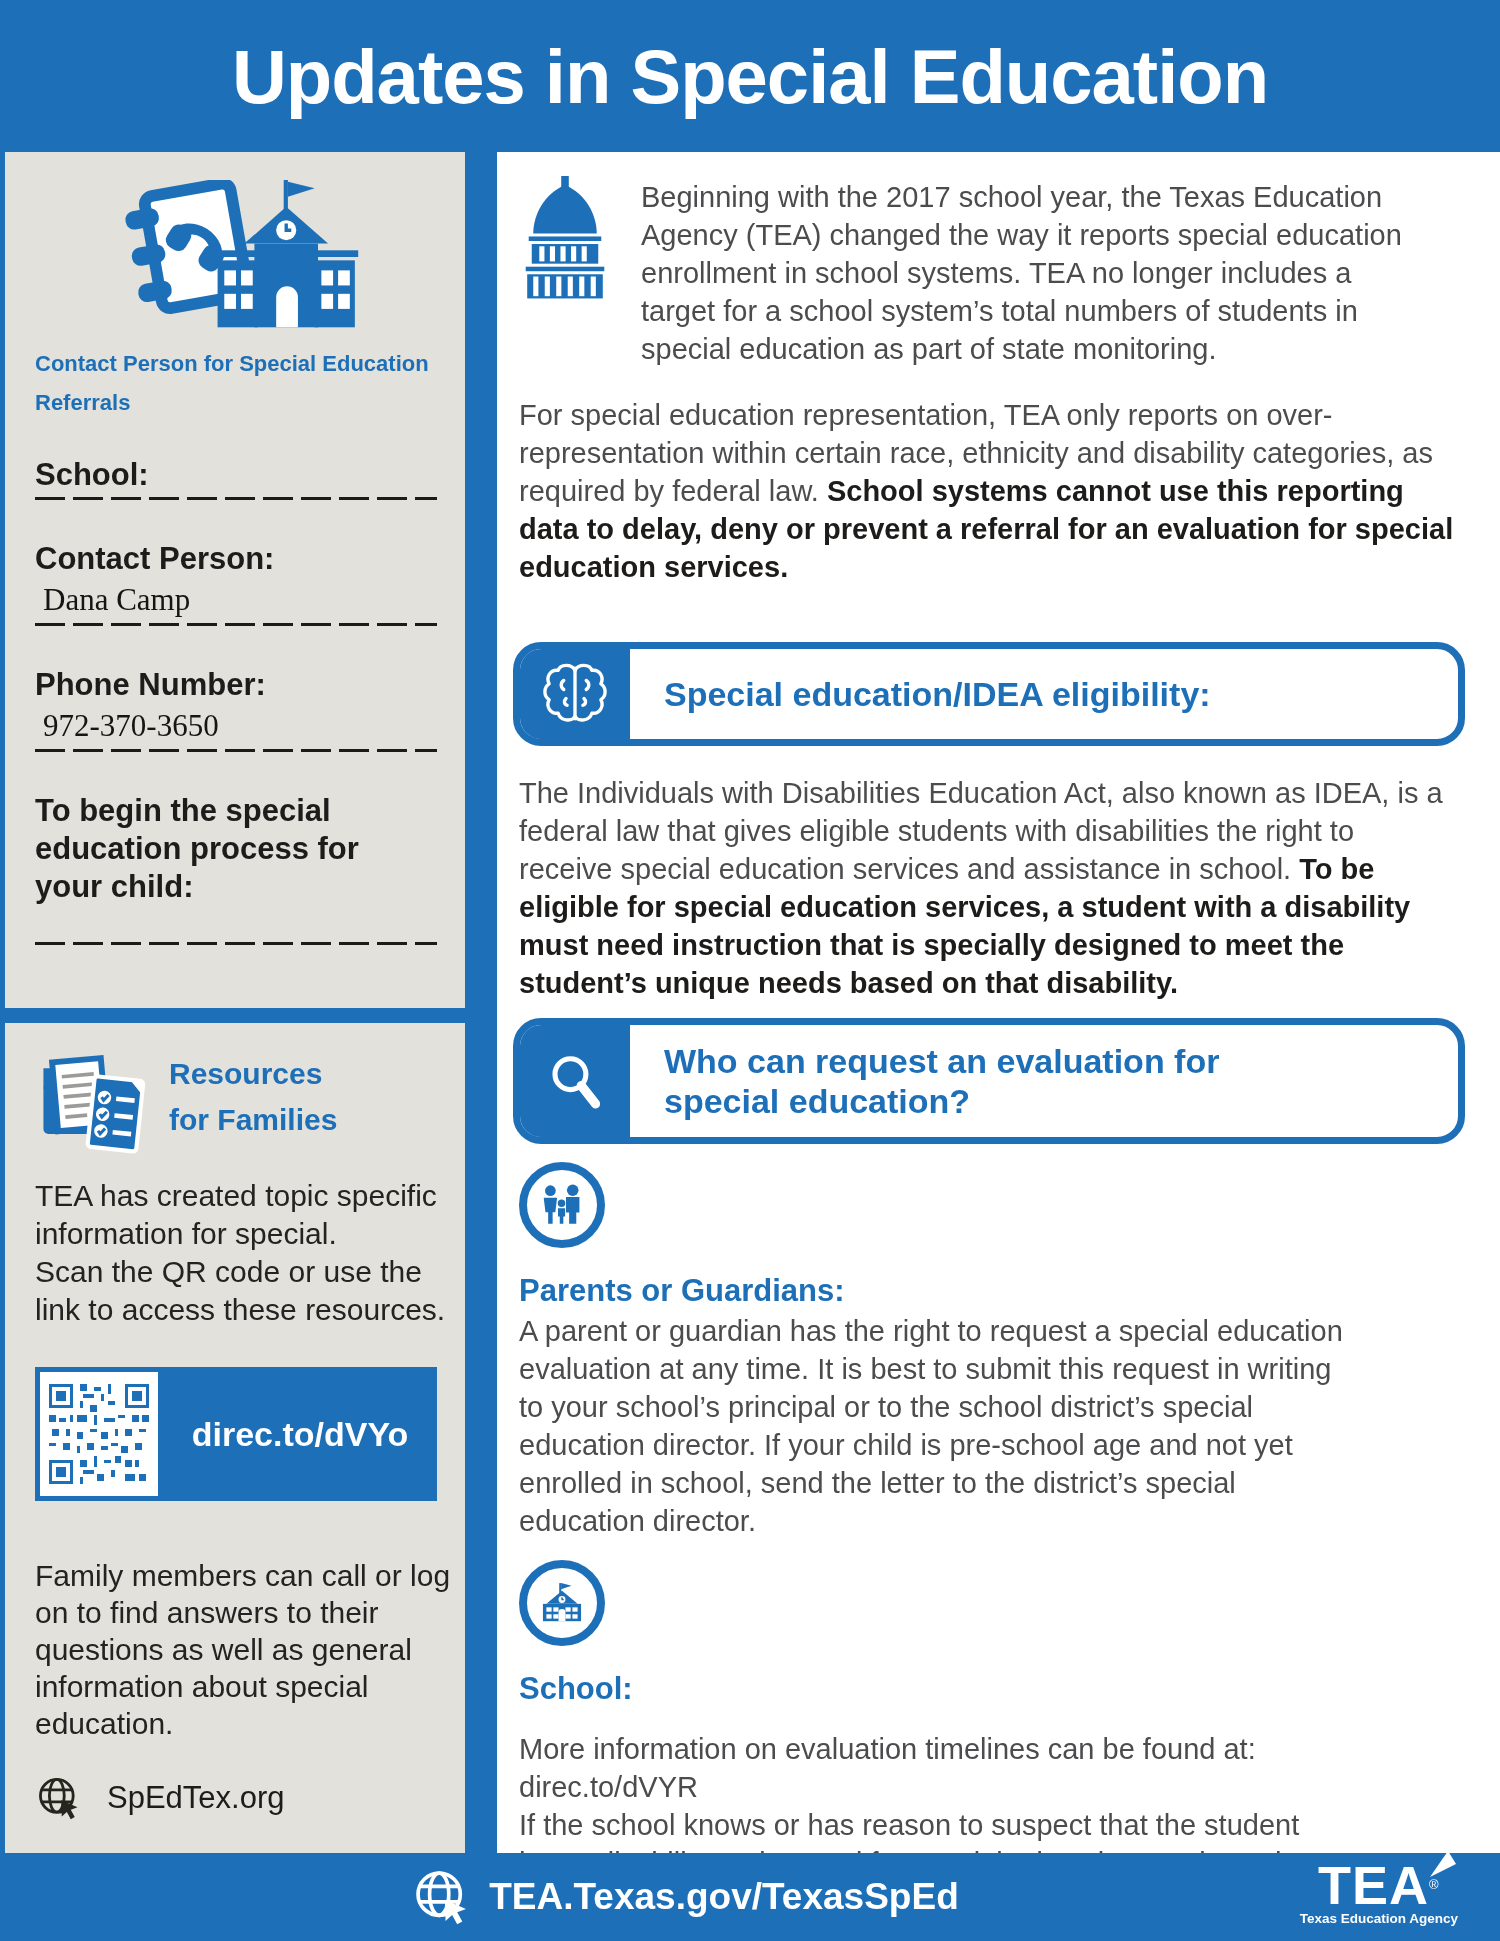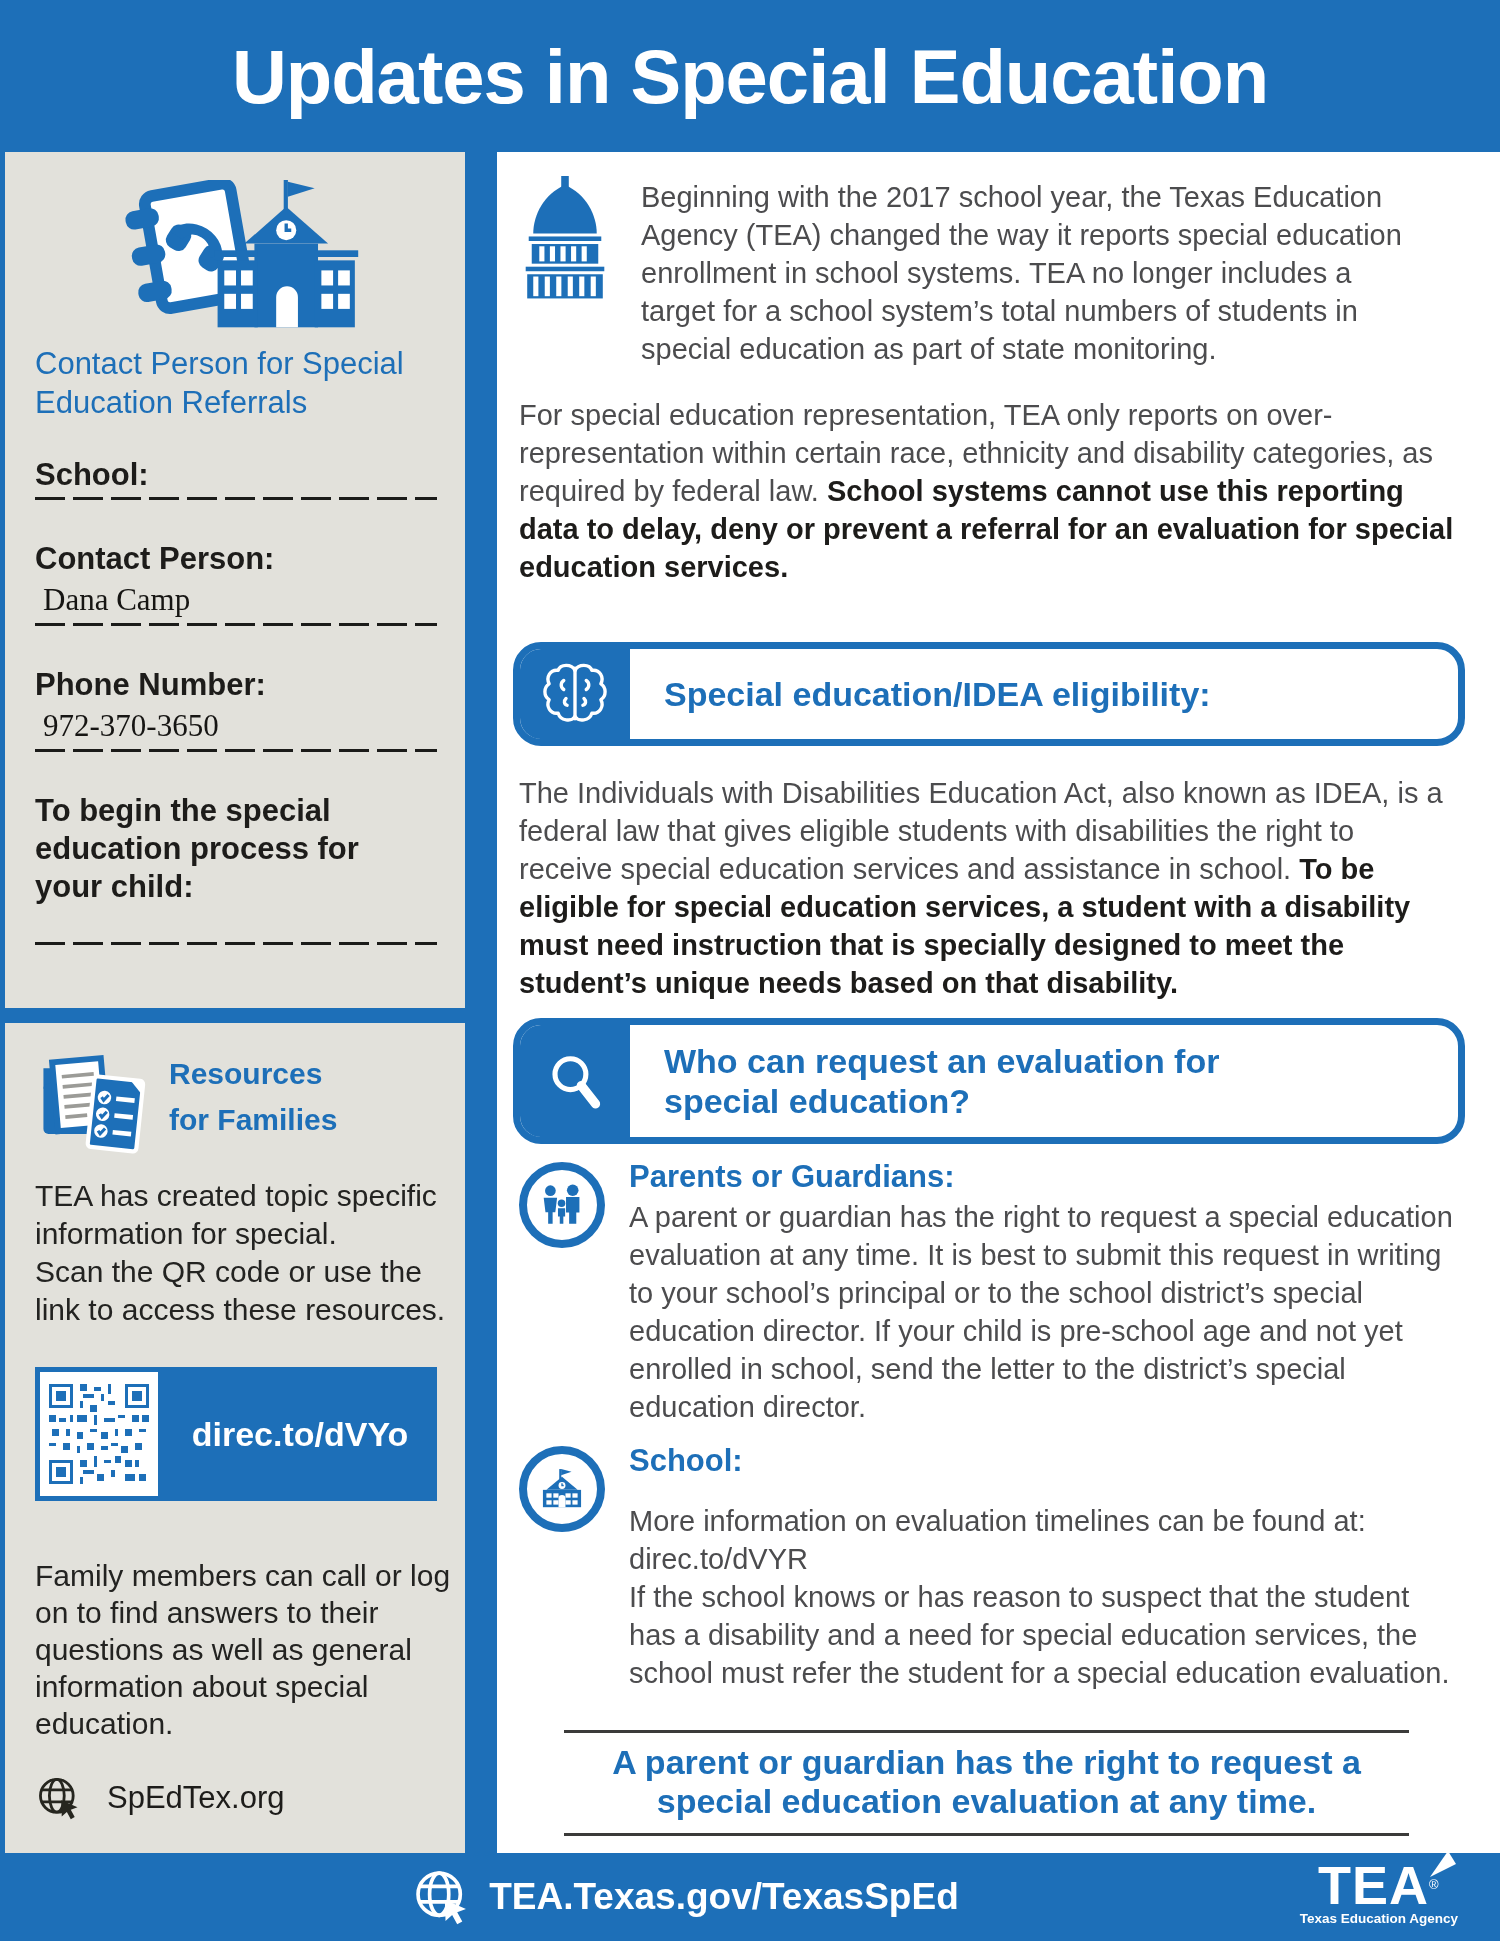--- a/index.html
+++ b/index.html
@@ -17,21 +17,21 @@
   .hdr h1{color:#fff;font-size:76px;font-weight:800;letter-spacing:-1px;}
 
   
   .row{flex:1;display:flex;min-height:0;}
   aside{width:497px;flex:none;background:var(--blue);display:flex;flex-direction:column;padding:0 32px 0 5px;}
   .side-box{background:var(--gray);}
   .contact-box{height:856px;flex:none;margin-bottom:15px;padding:14px 28px 0 30px;}
   .resources-box{flex:1;padding:20px 28px 0 30px;}
 
   .contact-icon{display:block;margin:14px auto 10px;}
-  .contact-box h2{color:var(--blue);font-size:31px;line-height:39px;font-weight:400;width:410px;}
+  .contact-box h2{color:var(--blue);font-size:22px;line-height:39px;font-weight:700;width:410px;}
 
   .field{margin-top:40px;}
   .field:first-of-type{margin-top:34px;}
   .field-label{font-size:31px;font-weight:700;color:var(--dark);line-height:38px;width:360px;}
   .field-value{font-family:"Liberation Serif","DejaVu Serif",serif;font-size:31px;color:#161513;margin:4px 0 0 8px;height:38px;}
   .field-line{height:3px;margin-top:3px;background:repeating-linear-gradient(90deg,#1b1b19 0 30px,transparent 30px 38px);}
   .field-last .field-line{margin-top:36px;}
 
   .res-head{display:flex;gap:16px;align-items:flex-start;}
   .res-title{color:var(--blue);font-weight:800;font-size:30px;line-height:46px;margin-top:8px;}
@@ -51,21 +51,21 @@
   .intro-row p{width:775px;margin-top:2px;}
   .p-report{margin-top:28px;width:945px;padding-left:6px;}
   .p-idea{margin-top:28px;width:935px;padding-left:6px;}
 
   .banner{margin-top:56px;min-height:104px;border:7px solid var(--blue);border-radius:28px;background:#fff;display:flex;align-items:stretch;overflow:hidden;width:952px;}
   .banner.b2{margin-top:16px;min-height:126px;}
   .banner .icon-cell{width:110px;flex:none;background:var(--blue);display:flex;align-items:center;justify-content:center;}
   .banner h3{color:var(--blue);font-size:34px;font-weight:800;line-height:40px;align-self:center;margin-left:34px;padding:8px 20px 8px 0;}
   .banner.b2 h3{width:640px;}
 
-  .item{display:flex;gap:24px;margin-top:16px;padding-left:6px;}
+  .item{display:flex;gap:24px;margin-top:16px;padding-left:6px;flex-direction:column;}
   .item.parents{margin-top:14px;}
   .circle{flex:none;width:86px;height:86px;border:8px solid var(--blue);border-radius:50%;background:#fff;display:flex;align-items:center;justify-content:center;margin-top:4px;}
   .item h4{color:var(--blue);font-size:31px;font-weight:700;line-height:38px;margin-bottom:2px;}
   .item p{width:835px;}
   .more-info{margin-top:22px;}
 
   .pullquote{width:845px;margin:38px auto 0;border-top:3px solid #3b3b3a;border-bottom:3px solid #3b3b3a;padding:10px 10px 12px;text-align:center;color:var(--blue);font-weight:800;font-size:34px;line-height:39px;}
 
   
   .ftr{height:88px;flex:none;background:var(--blue);position:relative;display:flex;align-items:center;justify-content:center;}

